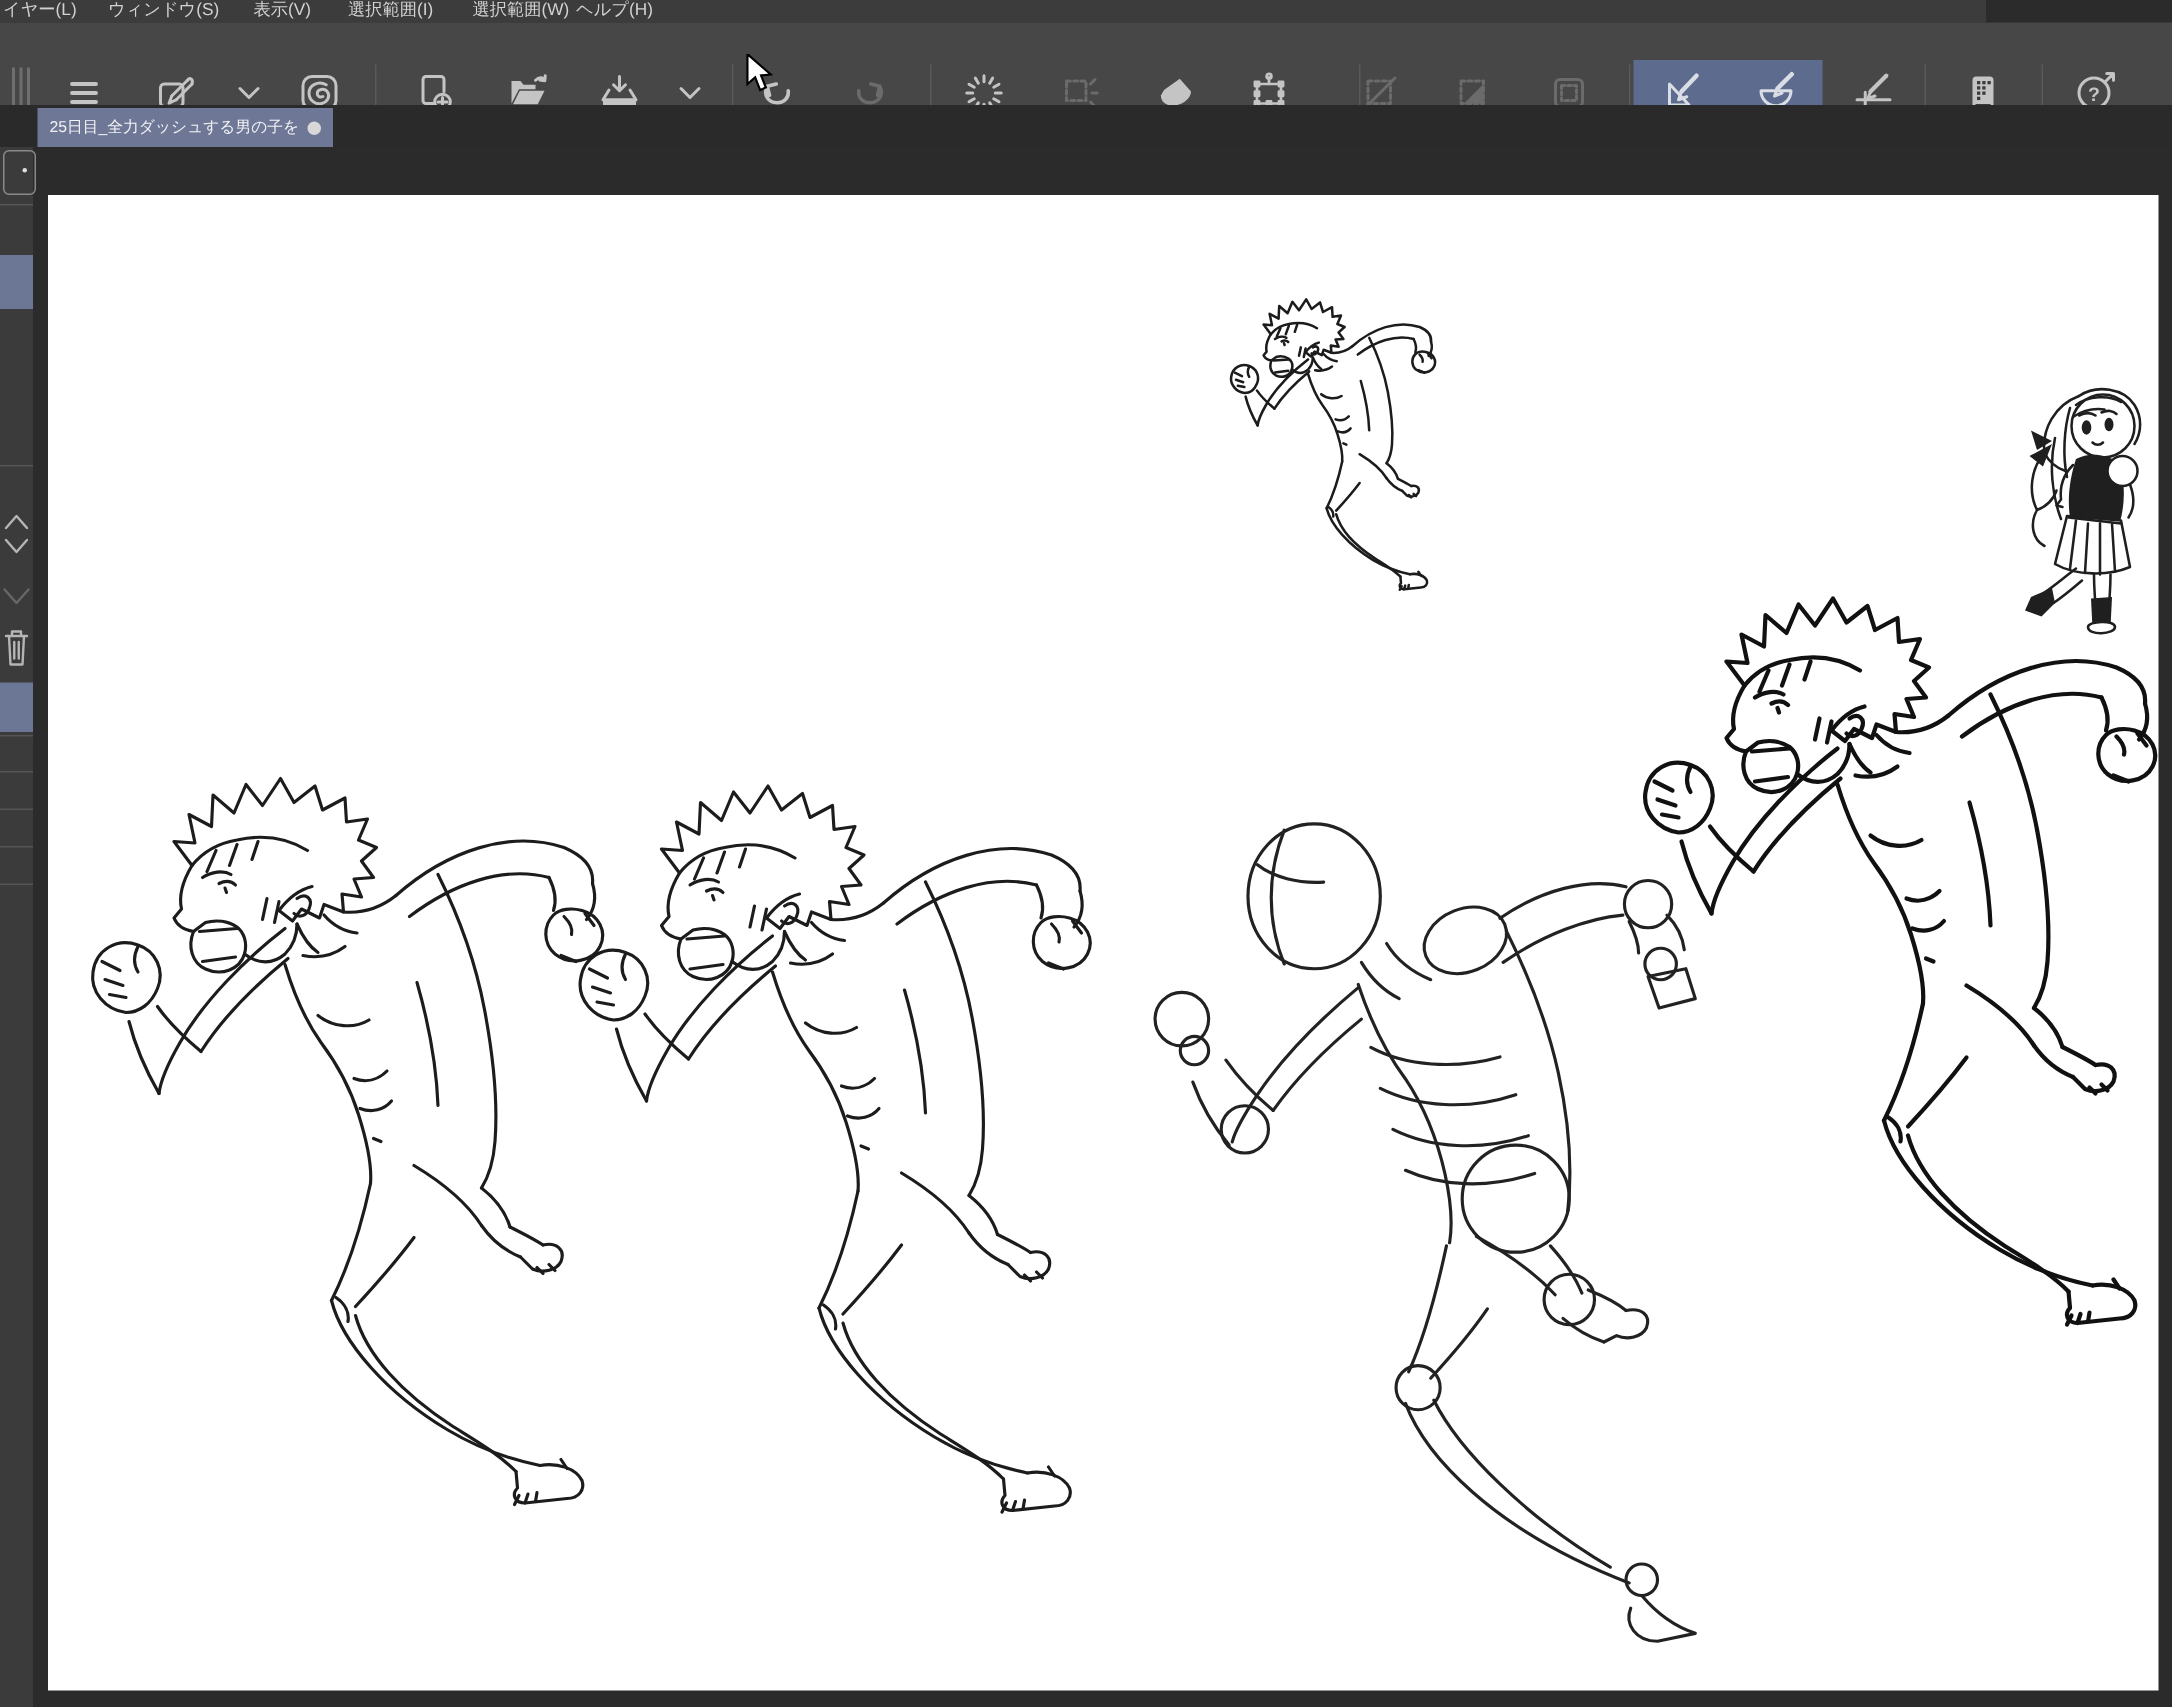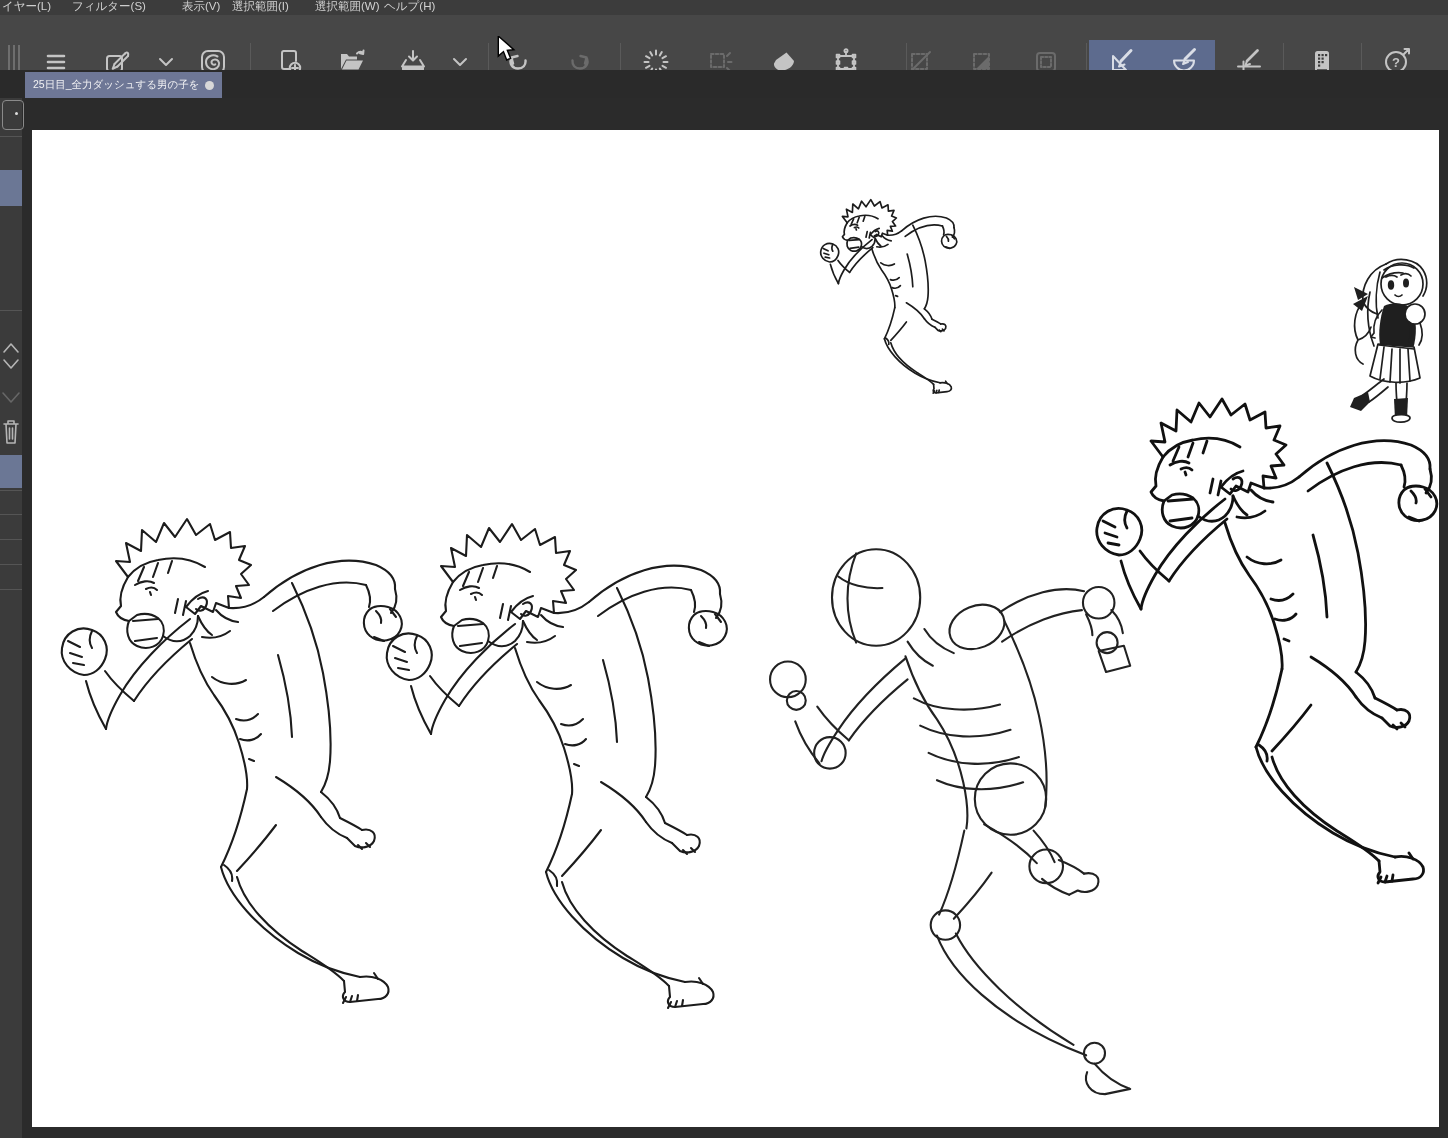--- a/index.html
+++ b/index.html
@@ -1,20 +1,20 @@
 <!DOCTYPE html>
 <html><head>
 <meta charset="utf-8">
 <style>
   html,body{margin:0;padding:0;width:1448px;height:1138px;overflow:hidden;
     background:#2b2b2b;font-family:"Liberation Sans","DejaVu Sans",sans-serif;
     -webkit-font-smoothing:antialiased;}
   .abs{position:absolute;}
   
-  #menubar{left:0;top:0;width:1448px;height:15px;background:#3c3c3c;}
+  #menubar{left:0;top:0;width:1324px;height:15px;background:#3c3c3c;}
   #menubar .mitem{position:absolute;top:-1px;font-size:11.5px;color:#d2d2d2;white-space:nowrap;}
   
   #toolbar{left:0;top:15px;width:1448px;height:55px;background:#474747;}
   .tbtn{position:absolute;top:25px;width:54px;height:44px;display:flex;align-items:center;justify-content:center;border-radius:3px;}
   .tbtn.sm{width:40px;}
   .tbtn.active{background:#5d6b8e;}
   .tdiv{position:absolute;top:28px;width:1px;height:38px;background:#5a5a5a;}
   .ticon{stroke:#c4c4c4;fill:none;stroke-width:2;stroke-linecap:round;stroke-linejoin:round;}
   .ticon.dim{stroke:#6b6b6b;}
   .ticon.fillc{fill:#c4c4c4;stroke:none;}
@@ -34,22 +34,22 @@
   .sicon{position:absolute;left:0;stroke:#b5b5b5;fill:none;stroke-width:1.6;stroke-linecap:round;stroke-linejoin:round;}
   .sicon.dim{stroke:#676767;}
   #canvas{position:absolute;left:32px;top:32px;width:1407px;height:997px;background:#ffffff;overflow:hidden;}
   #cursor{left:497px;top:36px;width:22px;height:26px;z-index:50;}
 </style>
 </head>
 <body>
 
 <div id="menubar" class="abs">
   <span class="mitem" style="left:2px">イヤー(L)</span>
-  <span class="mitem" style="left:72px">フィルター(S)</span>
-  <span class="mitem" style="left:182px">表示(V)</span>
+  <span class="mitem" style="left:72px">ウィンドウ(S)</span>
+  <span class="mitem" style="left:169px">表示(V)</span>
   <span class="mitem" style="left:232px">選択範囲(I)</span>
   <span class="mitem" style="left:315px">選択範囲(W)</span>
   <span class="mitem" style="left:384px">ヘルプ(H)</span>
 </div>
 
 <div id="toolbar" class="abs">
   <svg id="drag-handle" width="18" height="38">
     <g stroke="#6e6e6e" stroke-width="2">
         <path d="M4,2 V36 M9,2 V36 M14,2 V36"></path>
       </g>

